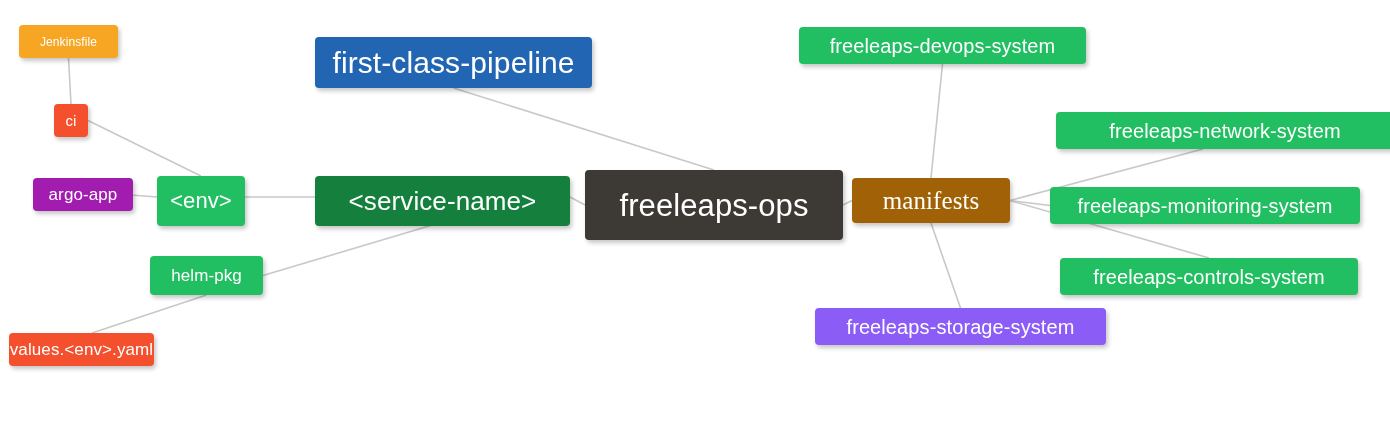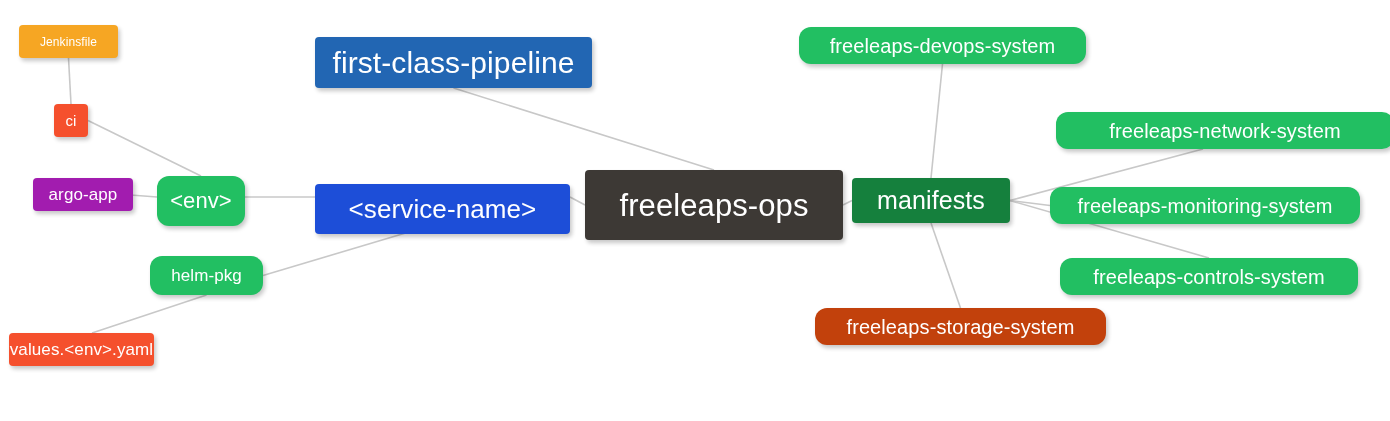--- a/index.html
+++ b/index.html
@@ -41,21 +41,21 @@
     box-shadow: 2px 3px 4px rgba(0,0,0,0.22);
     user-select: none;
   }
   .node-label {
     display: block;
     white-space: nowrap;
   }
   
   .n-root   { background: #3d3935; }
   .n-blue   { background: #2266b3; }
-  .n-green  { background: #22bf62; border-radius: 12px; }
+  .n-green  { background: #22bf62; }
   .n-orange { background: #f6a623; }
   .n-red    { background: #f5502d; }
 </style>
 </head>
 <body>
 
 <div id="canvas">
   <svg id="edges" viewBox="0 0 1390 421" xmlns="http://www.w3.org/2000/svg">
       <line x1="585" y1="205" x2="570" y2="197" stroke="#c8c8c8" stroke-width="1.6"></line>
       <line x1="714" y1="170" x2="453.5" y2="88" stroke="#c8c8c8" stroke-width="1.6"></line>
@@ -72,24 +72,24 @@
       <line x1="1010" y1="200.5" x2="1209" y2="258" stroke="#c8c8c8" stroke-width="1.6"></line>
       <line x1="931" y1="223" x2="960.5" y2="308" stroke="#c8c8c8" stroke-width="1.6"></line>
     </svg>
   <div id="nodes">
       <div class="node n-root" style="left: 585px; top: 170px; width: 258px; height: 70px; background: rgb(61, 57, 53);">
         <span class="node-label" style="font-size: 31px;">freeleaps-ops</span>
       </div>
       <div class="node n-blue" style="left: 315px; top: 37px; width: 277px; height: 51px; background: rgb(34, 102, 179);">
         <span class="node-label" style="font-size: 30px;">first-class-pipeline</span>
       </div>
-      <div class="node n-blue" style="left: 315px; top: 184px; width: 255px; height: 50px; background: #1d4ed8;">
+      <div class="node n-blue" style="left: 315px; top: 176px; width: 255px; height: 50px; background: #15803d;">
         <span class="node-label" style="font-size: 26px;">&lt;service-name&gt;</span>
       </div>
-      <div class="node n-blue" style="left: 852px; top: 178px; width: 158px; height: 45px; background: #15803d;">
+      <div class="node n-blue" style="left: 852px; top: 178px; width: 158px; height: 45px; background: #a16207; font-family: Liberation Serif, serif;">
         <span class="node-label" style="font-size: 25px;">manifests</span>
       </div>
       <div class="node n-green" style="left: 157px; top: 176px; width: 88px; height: 50px; background: rgb(34, 191, 98);">
         <span class="node-label" style="font-size: 22px;">&lt;env&gt;</span>
       </div>
       <div class="node n-green" style="left: 150px; top: 256px; width: 113px; height: 39px; background: rgb(34, 191, 98);">
         <span class="node-label" style="font-size: 17px;">helm-pkg</span>
       </div>
       <div class="node n-orange" style="left: 19px; top: 25px; width: 99px; height: 33px; background: rgb(246, 166, 35);">
         <span class="node-label" style="font-size: 12px;">Jenkinsfile</span>
@@ -108,17 +108,17 @@
       </div>
       <div class="node n-green" style="left: 1056px; top: 112px; width: 338px; height: 37px; background: rgb(34, 191, 98);">
         <span class="node-label" style="font-size: 20px;">freeleaps-network-system</span>
       </div>
       <div class="node n-green" style="left: 1050px; top: 187px; width: 310px; height: 37px; background: rgb(34, 191, 98);">
         <span class="node-label" style="font-size: 20px;">freeleaps-monitoring-system</span>
       </div>
       <div class="node n-green" style="left: 1060px; top: 258px; width: 298px; height: 37px; background: rgb(34, 191, 98);">
         <span class="node-label" style="font-size: 20px;">freeleaps-controls-system</span>
       </div>
-      <div class="node n-green" style="left: 815px; top: 308px; width: 291px; height: 37px; background: #c2410c;">
+      <div class="node n-green" style="left: 815px; top: 308px; width: 291px; height: 37px; background: #8b5cf6;">
         <span class="node-label" style="font-size: 20px;">freeleaps-storage-system</span>
       </div>
     </div>
 </div>
 
 </body></html>

